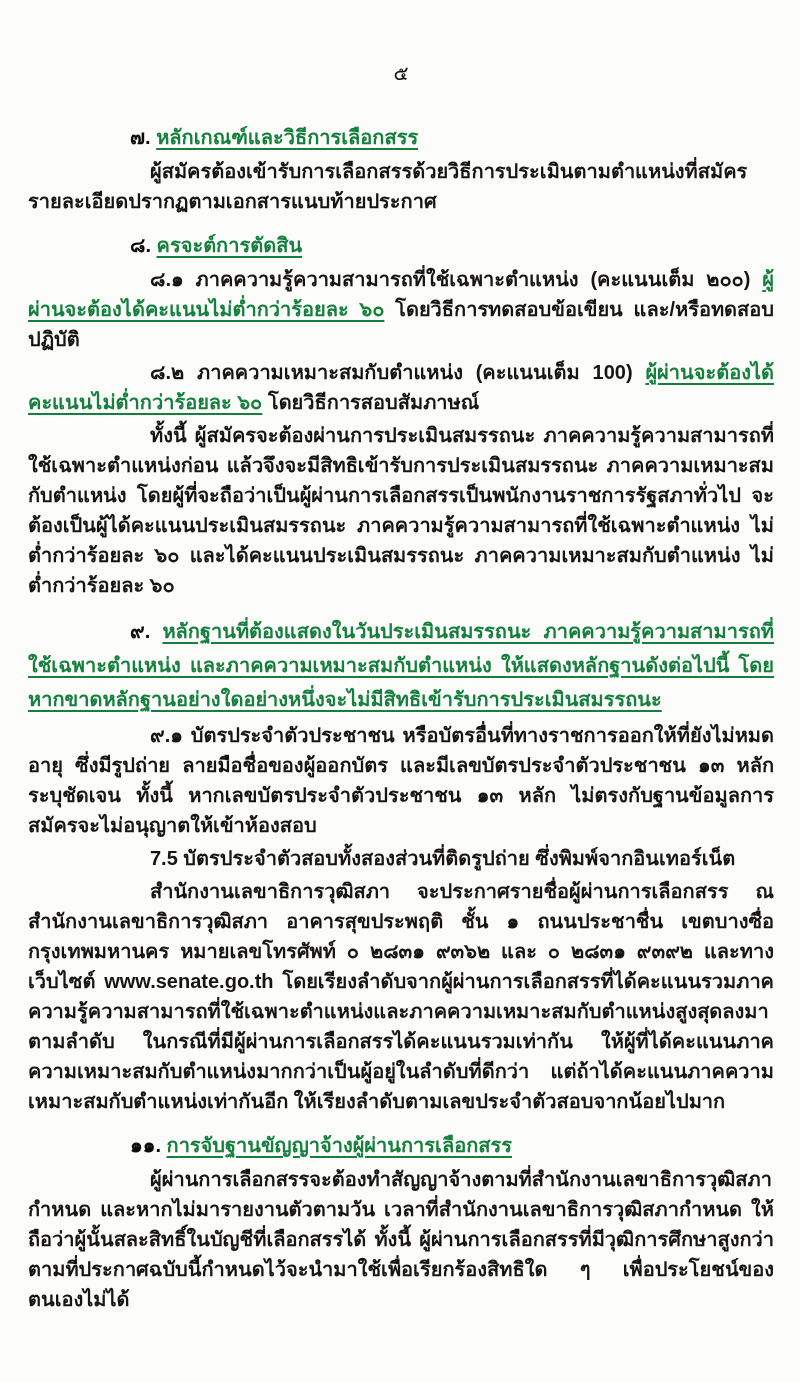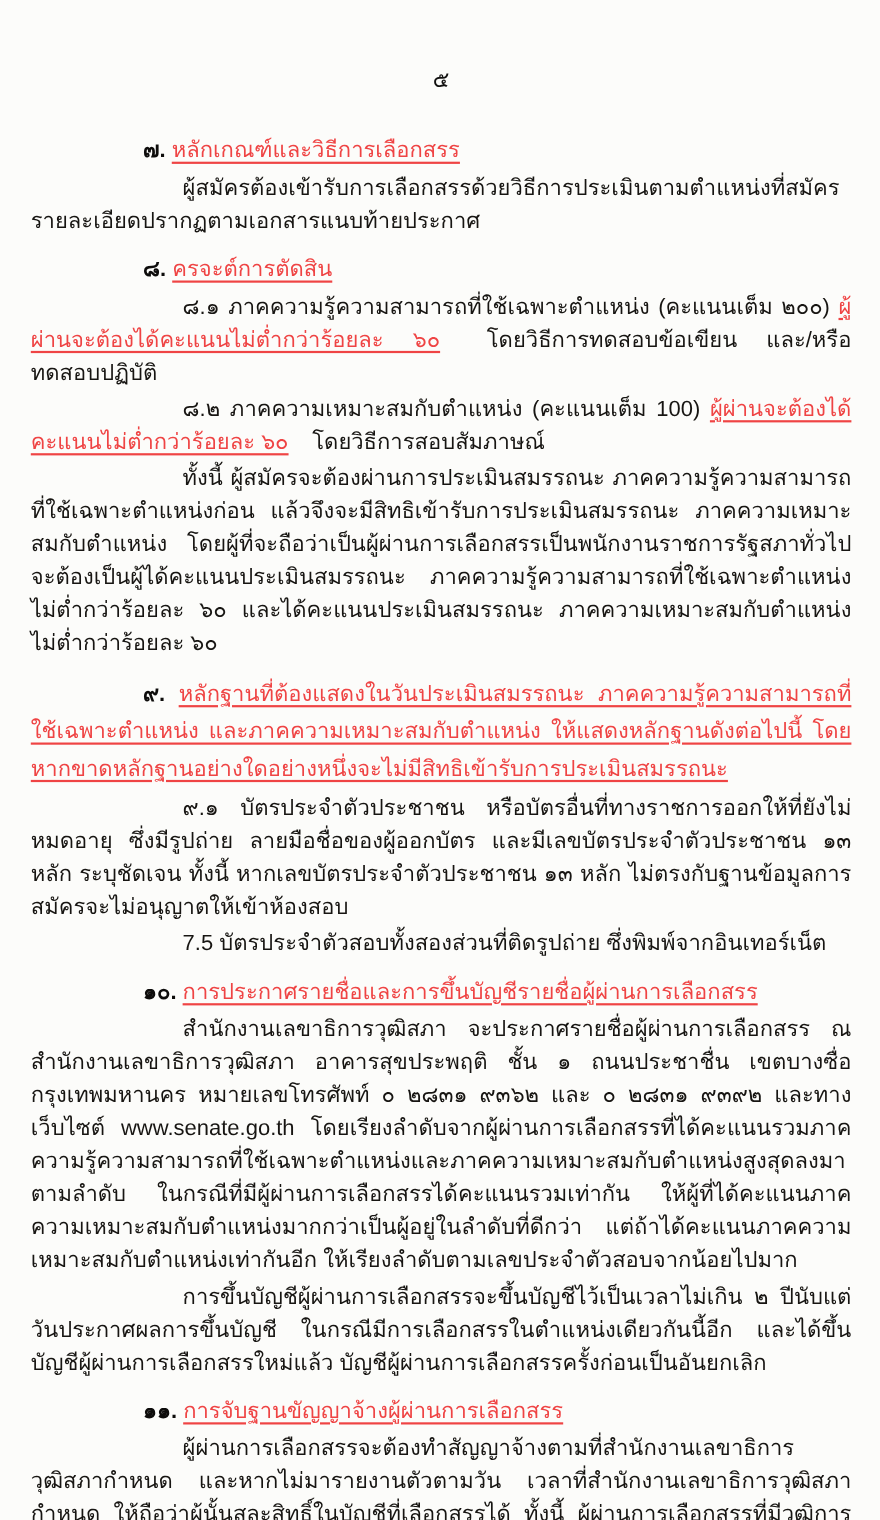--- a/index.html
+++ b/index.html
@@ -43,44 +43,42 @@
   .block.hp {
     text-indent: 102px;
     margin-top: 14px;
     margin-bottom: 4px;
     line-height: 34px;
   }
   
   .block.p {
     text-indent: 122px;
   }
-  .run-n { font-weight: normal; margin-left: 16px; }
+  .run-n { font-weight: bold; }
   .run-b { font-weight: bold; color: #0d0c0b; }
   .run-bu {
-    font-weight: normal;
-    color: #ef4444;
+    font-weight: bold;
+    color: #15803d;
     text-decoration: underline;
     text-decoration-thickness: 1.5px;
     text-underline-offset: 4px;
   }
 </style>
 </head>
 <body>
 
 <div class="page">
   <div class="page-number">๕</div>
   <div class="doc-body">
       <p class="block h"><span class="run-b">๗. </span><span class="run-bu">หลักเกณฑ์และวิธีการเลือกสรร</span></p>
       <p class="block p"><span class="run-n">ผู้สมัครต้องเข้ารับการเลือกสรรด้วยวิธีการประเมินตามตำแหน่งที่สมัคร รายละเอียดปรากฏตามเอกสารแนบท้ายประกาศ</span></p>
       <p class="block h"><span class="run-b">๘. </span><span class="run-bu">ครจะต์การตัดสิน</span></p>
       <p class="block p"><span class="run-n">๘.๑ ภาคความรู้ความสามารถที่ใช้เฉพาะตำแหน่ง (คะแนนเต็ม ๒๐๐) </span><span class="run-bu">ผู้ผ่านจะต้องได้คะแนนไม่ต่ำกว่าร้อยละ ๖๐</span><span class="run-n"> โดยวิธีการทดสอบข้อเขียน และ/หรือทดสอบปฏิบัติ</span></p>
       <p class="block p"><span class="run-n">๘.๒ ภาคความเหมาะสมกับตำแหน่ง (คะแนนเต็ม 100) </span><span class="run-bu">ผู้ผ่านจะต้องได้คะแนนไม่ต่ำกว่าร้อยละ ๖๐</span><span class="run-n"> โดยวิธีการสอบสัมภาษณ์</span></p>
       <p class="block p"><span class="run-n">ทั้งนี้ ผู้สมัครจะต้องผ่านการประเมินสมรรถนะ ภาคความรู้ความสามารถที่ใช้เฉพาะตำแหน่งก่อน แล้วจึงจะมีสิทธิเข้ารับการประเมินสมรรถนะ ภาคความเหมาะสมกับตำแหน่ง โดยผู้ที่จะถือว่าเป็นผู้ผ่านการเลือกสรรเป็นพนักงานราชการรัฐสภาทั่วไป จะต้องเป็นผู้ได้คะแนนประเมินสมรรถนะ ภาคความรู้ความสามารถที่ใช้เฉพาะตำแหน่ง ไม่ต่ำกว่าร้อยละ ๖๐ และได้คะแนนประเมินสมรรถนะ ภาคความเหมาะสมกับตำแหน่ง ไม่ต่ำกว่าร้อยละ ๖๐</span></p>
       <p class="block hp"><span class="run-b">๙. </span><span class="run-bu">หลักฐานที่ต้องแสดงในวันประเมินสมรรถนะ ภาคความรู้ความสามารถที่ใช้เฉพาะตำแหน่ง และภาคความเหมาะสมกับตำแหน่ง ให้แสดงหลักฐานดังต่อไปนี้ โดยหากขาดหลักฐานอย่างใดอย่างหนึ่งจะไม่มีสิทธิเข้ารับการประเมินสมรรถนะ</span></p>
       <p class="block p"><span class="run-n">๙.๑ บัตรประจำตัวประชาชน หรือบัตรอื่นที่ทางราชการออกให้ที่ยังไม่หมดอายุ ซึ่งมีรูปถ่าย ลายมือชื่อของผู้ออกบัตร และมีเลขบัตรประจำตัวประชาชน ๑๓ หลัก ระบุชัดเจน ทั้งนี้ หากเลขบัตรประจำตัวประชาชน ๑๓ หลัก ไม่ตรงกับฐานข้อมูลการสมัครจะไม่อนุญาตให้เข้าห้องสอบ</span></p>
       <p class="block p"><span class="run-n">7.5 บัตรประจำตัวสอบทั้งสองส่วนที่ติดรูปถ่าย ซึ่งพิมพ์จากอินเทอร์เน็ต</span></p>
-      <p class="block h"><span class="run-b">๑๐. </span><span class="run-bu">การประกาศรายชื่อและการขึ้นบัญชีรายชื่อผู้ผ่านการเลือกสรร</span></p>
       <p class="block p"><span class="run-n">สำนักงานเลขาธิการวุฒิสภา จะประกาศรายชื่อผู้ผ่านการเลือกสรร ณ สำนักงานเลขาธิการวุฒิสภา อาคารสุขประพฤติ ชั้น ๑ ถนนประชาชื่น เขตบางซื่อ กรุงเทพมหานคร หมายเลขโทรศัพท์ ๐ ๒๘๓๑ ๙๓๖๒ และ ๐ ๒๘๓๑ ๙๓๙๒ และทางเว็บไซต์ www.senate.go.th โดยเรียงลำดับจากผู้ผ่านการเลือกสรรที่ได้คะแนนรวมภาคความรู้ความสามารถที่ใช้เฉพาะตำแหน่งและภาคความเหมาะสมกับตำแหน่งสูงสุดลงมาตามลำดับ ในกรณีที่มีผู้ผ่านการเลือกสรรได้คะแนนรวมเท่ากัน ให้ผู้ที่ได้คะแนนภาคความเหมาะสมกับตำแหน่งมากกว่าเป็นผู้อยู่ในลำดับที่ดีกว่า แต่ถ้าได้คะแนนภาคความเหมาะสมกับตำแหน่งเท่ากันอีก ให้เรียงลำดับตามเลขประจำตัวสอบจากน้อยไปมาก</span></p>
-      <p class="block p"><span class="run-n">การขึ้นบัญชีผู้ผ่านการเลือกสรรจะขึ้นบัญชีไว้เป็นเวลาไม่เกิน ๒ ปีนับแต่วันประกาศผลการขึ้นบัญชี ในกรณีมีการเลือกสรรในตำแหน่งเดียวกันนี้อีก และได้ขึ้นบัญชีผู้ผ่านการเลือกสรรใหม่แล้ว บัญชีผู้ผ่านการเลือกสรรครั้งก่อนเป็นอันยกเลิก</span></p>
       <p class="block h"><span class="run-b">๑๑. </span><span class="run-bu">การจับฐานขัญญาจ้างผู้ผ่านการเลือกสรร</span></p>
       <p class="block p"><span class="run-n">ผู้ผ่านการเลือกสรรจะต้องทำสัญญาจ้างตามที่สำนักงานเลขาธิการวุฒิสภากำหนด และหากไม่มารายงานตัวตามวัน เวลาที่สำนักงานเลขาธิการวุฒิสภากำหนด ให้ถือว่าผู้นั้นสละสิทธิ์ในบัญชีที่เลือกสรรได้ ทั้งนี้ ผู้ผ่านการเลือกสรรที่มีวุฒิการศึกษาสูงกว่าตามที่ประกาศฉบับนี้กำหนดไว้จะนำมาใช้เพื่อเรียกร้องสิทธิใด ๆ เพื่อประโยชน์ของตนเองไม่ได้</span></p>
     </div>
 </div>
 
 </body></html>

